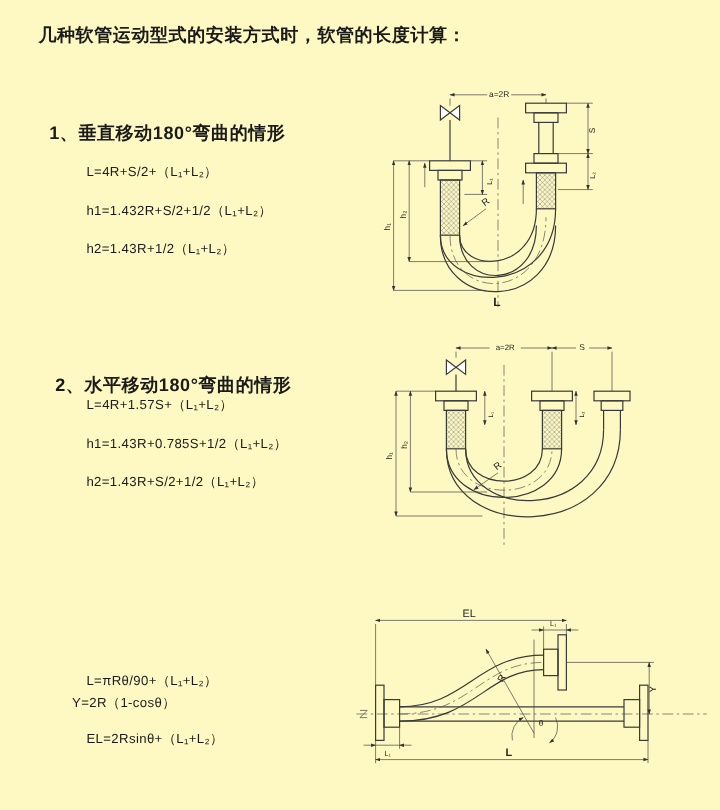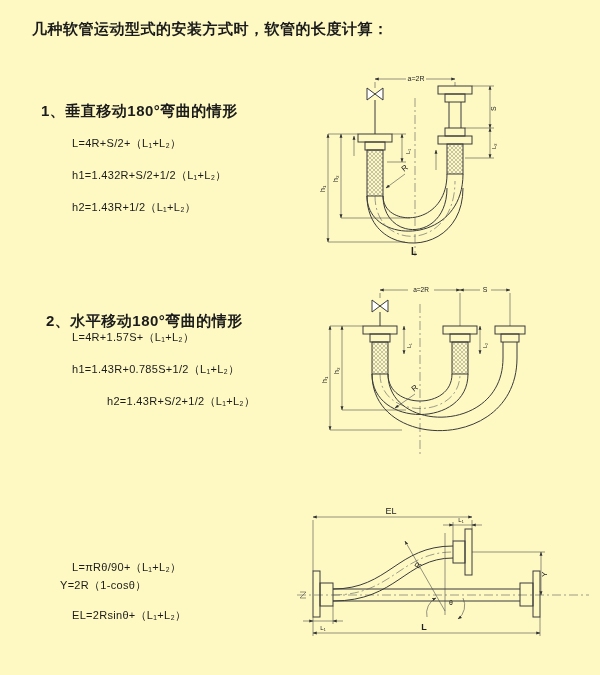--- a/index.html
+++ b/index.html
@@ -26,21 +26,21 @@
   <div class="t title" style="left:32px;top:20px;">几种软管运动型式的安装方式时，软管的长度计算：</div>
 
   <div class="t heading" style="left:41px;top:102px;text-align:center;">1、垂直移动180°弯曲的情形</div>
   <div class="t formula" style="left:72px;top:136px;">L=4R+S/2+（L₁+L₂）</div>
   <div class="t formula" style="left:72px;top:168px;">h1=1.432R+S/2+1/2（L₁+L₂）</div>
   <div class="t formula" style="left:72px;top:200px;">h2=1.43R+1/2（L₁+L₂）</div>
 
   <div class="t heading" style="left:46px;top:298px;margin-top:14px;">2、水平移动180°弯曲的情形</div>
   <div class="t formula" style="left:72px;top:330px;text-align:center;">L=4R+1.57S+（L₁+L₂）</div>
   <div class="t formula" style="left:72px;top:362px;">h1=1.43R+0.785S+1/2（L₁+L₂）</div>
-  <div class="t formula" style="left:72px;top:394px;margin-left:35px;">h2=1.43R+S/2+1/2（L₁+L₂）</div>
+  <div class="t formula" style="left:72px;top:394px;">h2=1.43R+S/2+1/2（L₁+L₂）</div>
 
   <div class="t formula" style="left:72px;top:548px;margin-top:12px;">L=πRθ/90+（L₁+L₂）</div>
   <div class="t formula" style="left:60px;top:578px;">Y=2R（1-cosθ）</div>
   <div class="t formula" style="left:72px;top:608px;">EL=2Rsinθ+（L₁+L₂）</div>
 
   <svg style="left:310px;top:70px;" width="280" height="190" viewBox="0 0 280 190">
     <defs>
       <pattern id="hatchA" width="4" height="4" patternUnits="userSpaceOnUse">
         <path d="M0,4 L4,0 M0,0 L4,4" stroke="#777" stroke-width="0.4"></path>
       </pattern>

